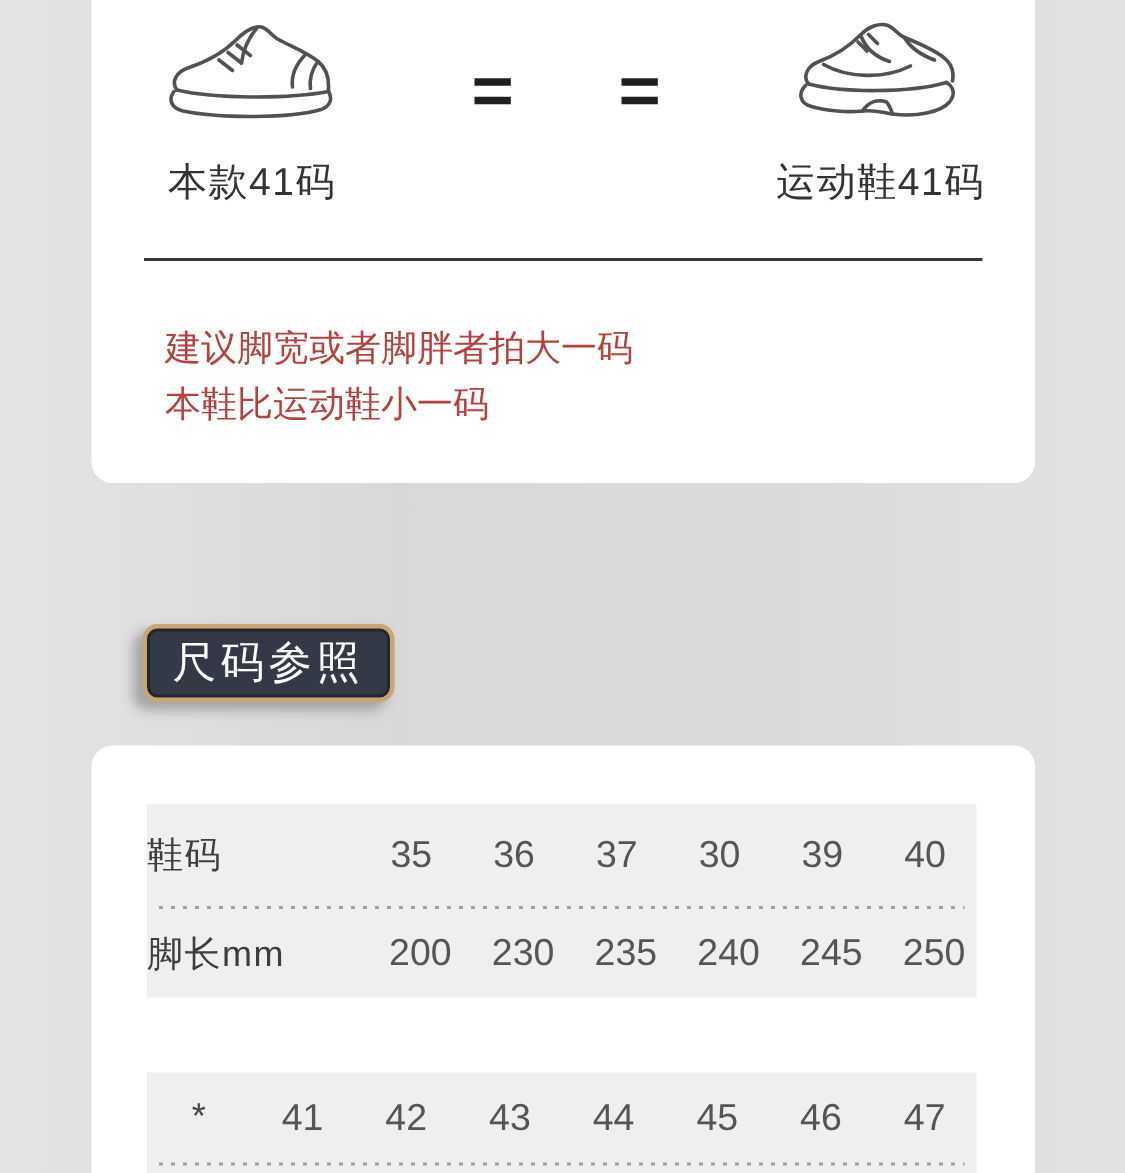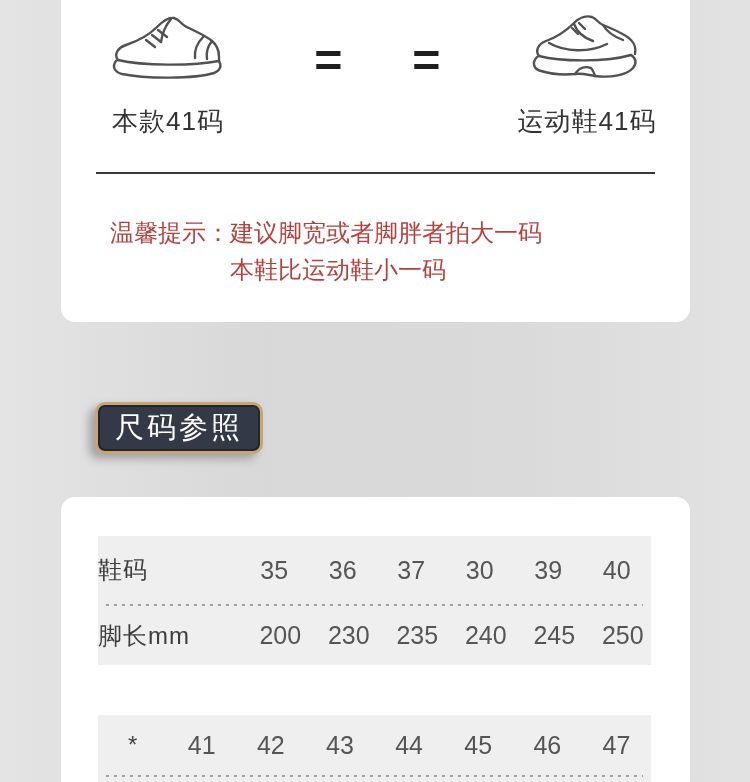--- a/index.html
+++ b/index.html
@@ -55,21 +55,21 @@
     line-height: 37px;
     color: #b5413e;
   }
   .tip-label { white-space: nowrap; }
   .tip-lines { white-space: nowrap; }
 
   
   .badge {
     position: absolute;
     left: 95px;
-    top: 402px;
+    top: 416px;
     width: 168px;
     height: 52px;
     background: #333946;
     border: 3px solid #c9a671;
     border-radius: 10px;
     box-shadow: -6px 5px 8px rgba(115,115,115,0.55), inset 0 0 0 2px #20252f;
     display: flex;
     align-items: center;
     justify-content: center;
   }
@@ -152,21 +152,20 @@
           <path d="M48 64 C52 58 58 56 64 58 C66 60 67 63 68 66"></path>
         </svg>
         <div class="cmp-label">运动鞋41码</div>
       </div>
 
     </div>
 
     <div class="divider"></div>
 
     <div class="tip">
-      <span class="tip-label">温馨提示：</span>
       <div class="tip-lines">
         <div>建议脚宽或者脚胖者拍大一码</div>
         <div>本鞋比运动鞋小一码</div>
       </div>
     </div>
   </section>
 
   <div class="badge">
     <span>尺码参照</span>
   </div>

